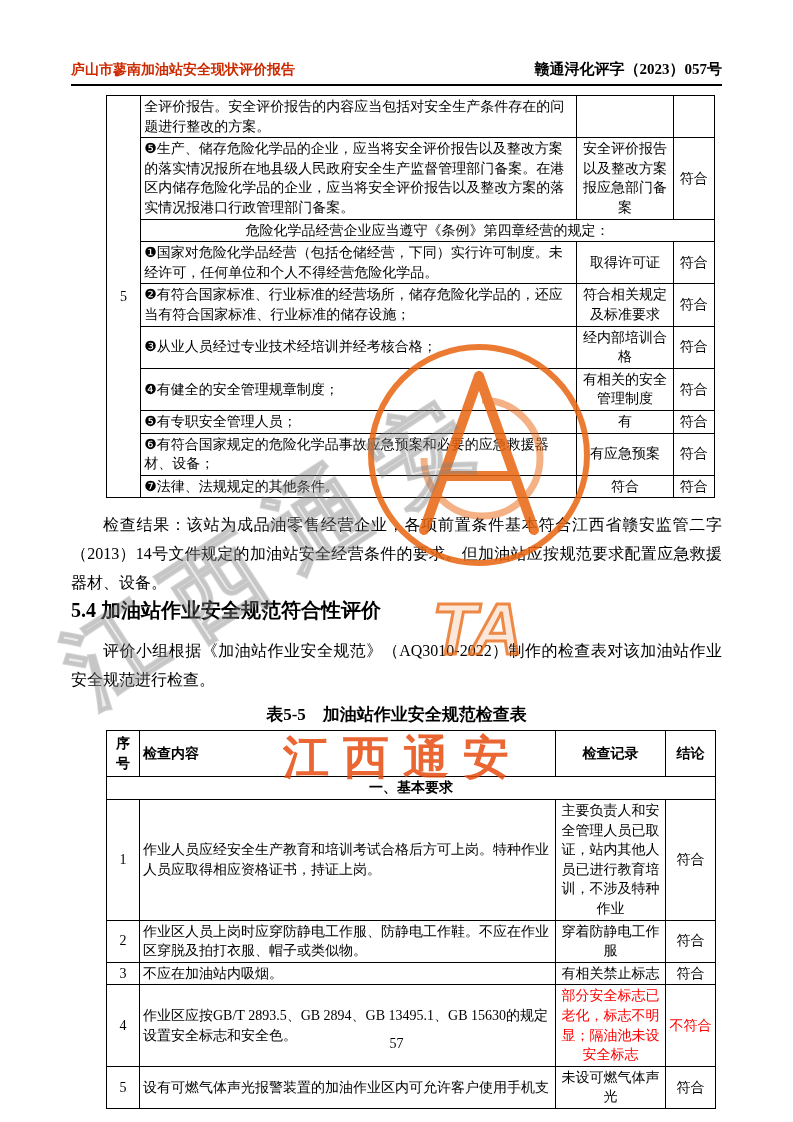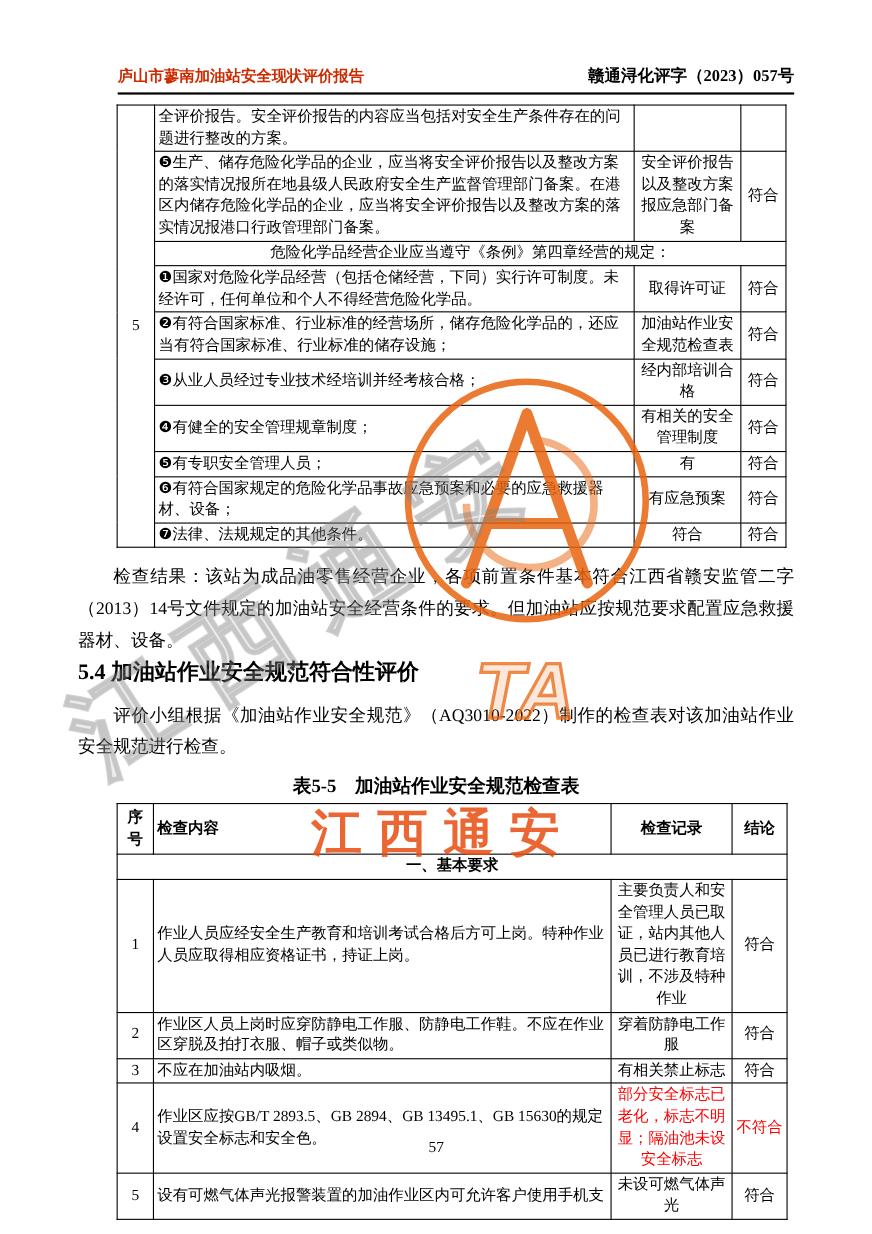--- a/index.html
+++ b/index.html
@@ -7,21 +7,21 @@
   body { font-family:"Liberation Serif","DejaVu Serif",serif; color:#000; }
 
   .page {
     position:relative; width:793px; height:1122px; background:#fff;
     overflow:hidden; padding:60px 71px 0 71px;
   }
 
   
   .doc-header {
     display:flex; justify-content:space-between; align-items:flex-end;
-    border-bottom:2px solid #000; padding-bottom:5px;margin-left:36px;
+    border-bottom:2px solid #000; padding-bottom:5px;
   }
   .hdr-left  { color:#cc2a00; font-size:14px; font-weight:bold; }
   .hdr-right { color:#000;    font-size:15px; font-weight:bold; }
 
   
   .tbl { border-collapse:collapse; width:609px; margin-left:35px;
          font-size:14px; line-height:1.4; table-layout:fixed; }
   .tbl td, .tbl th { border:1px solid #000; padding:1px 3px; vertical-align:middle; word-break:break-all; }
   .t1 { margin-top:9px; }
   .seq-cell        { text-align:center; width:33px; }
@@ -99,21 +99,21 @@
         <tr>
           <td class="span-cell" colspan="3">危险化学品经营企业应当遵守《条例》第四章经营的规定：</td>
         </tr>
         <tr>
           <td class="content-cell">❶国家对危险化学品经营（包括仓储经营，下同）实行许可制度。未经许可，任何单位和个人不得经营危险化学品。</td>
           <td class="record-cell">取得许可证</td>
           <td class="conclusion-cell">符合</td>
         </tr>
         <tr>
           <td class="content-cell">❷有符合国家标准、行业标准的经营场所，储存危险化学品的，还应当有符合国家标准、行业标准的储存设施；</td>
-          <td class="record-cell">加油站作业安全规范检查表</td>
+          <td class="record-cell">符合相关规定及标准要求</td>
           <td class="conclusion-cell">符合</td>
         </tr>
         <tr>
           <td class="content-cell">❸从业人员经过专业技术经培训并经考核合格；</td>
           <td class="record-cell">经内部培训合格</td>
           <td class="conclusion-cell">符合</td>
         </tr>
         <tr>
           <td class="content-cell">❹有健全的安全管理规章制度；</td>
           <td class="record-cell">有相关的安全管理制度</td>

